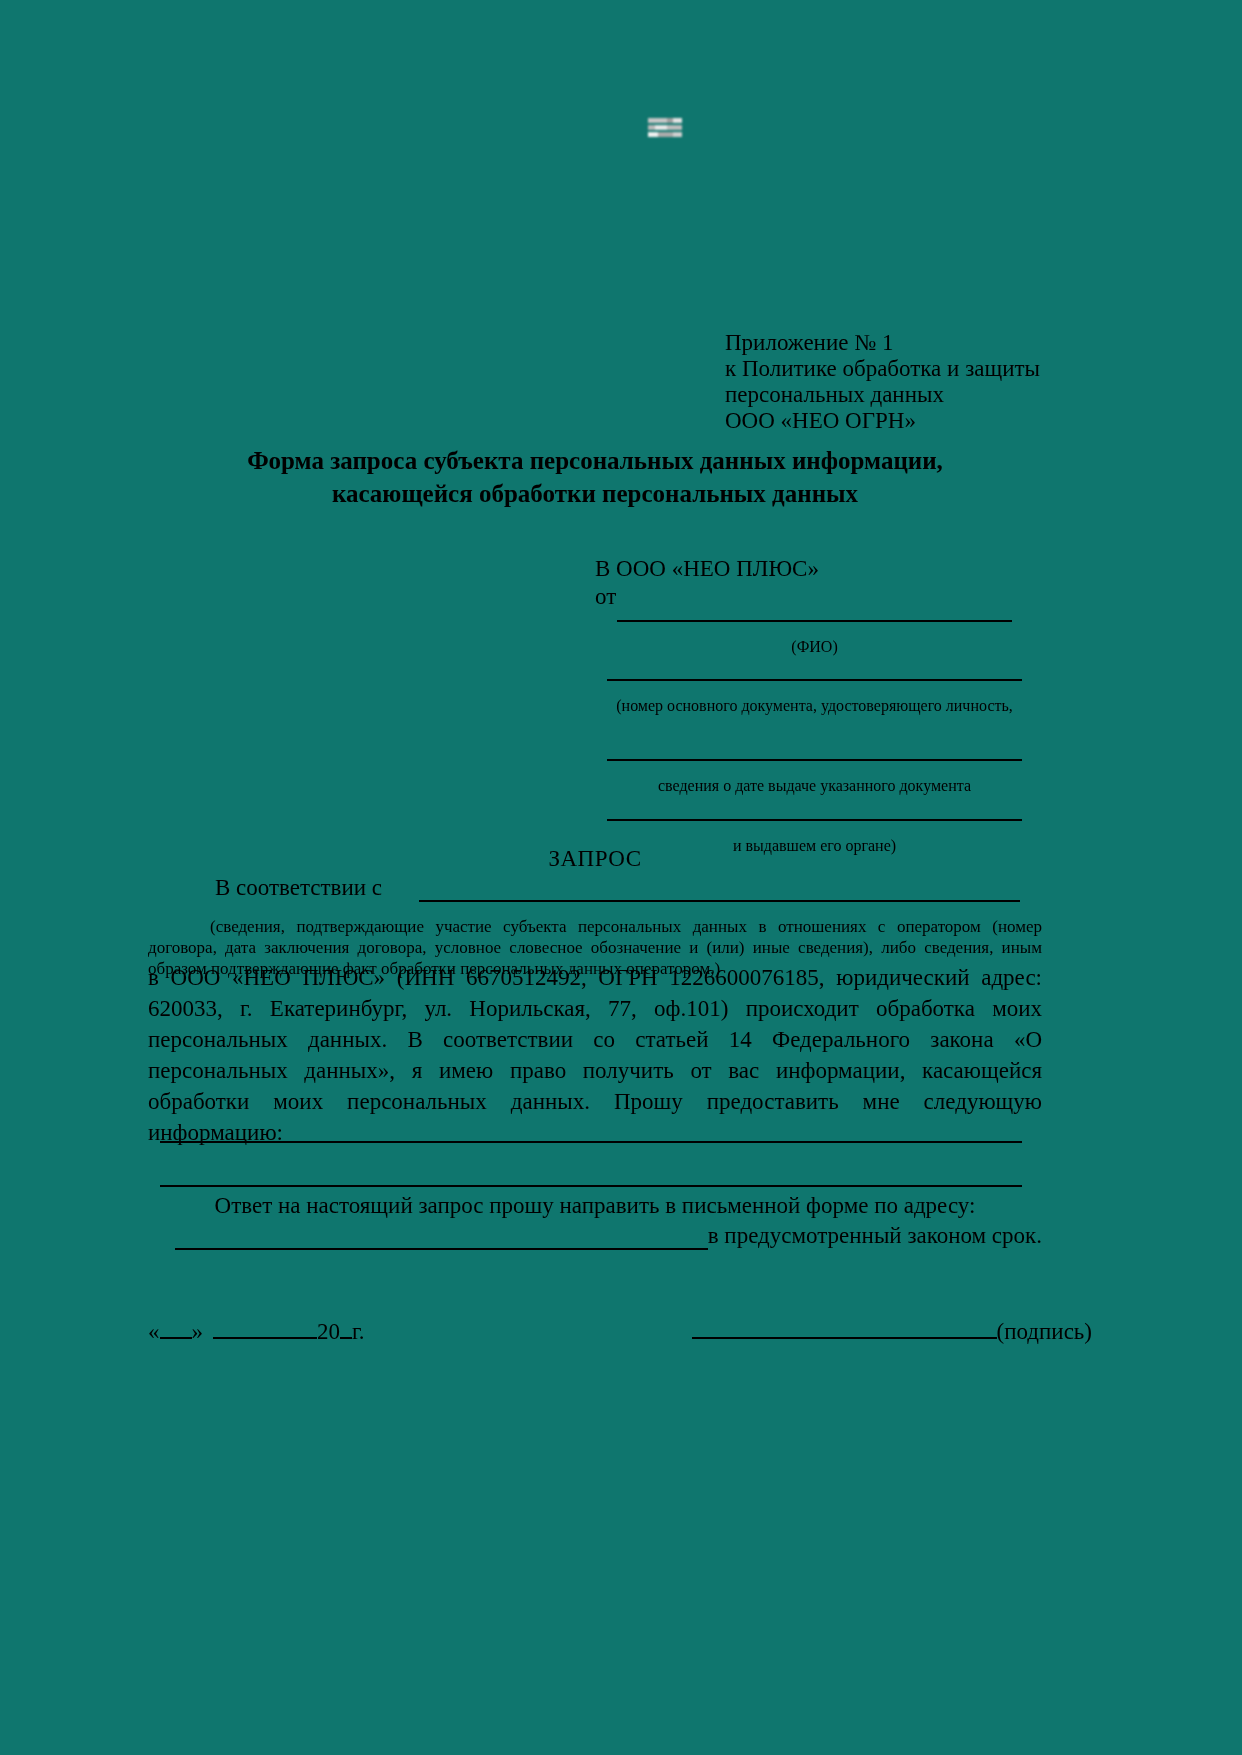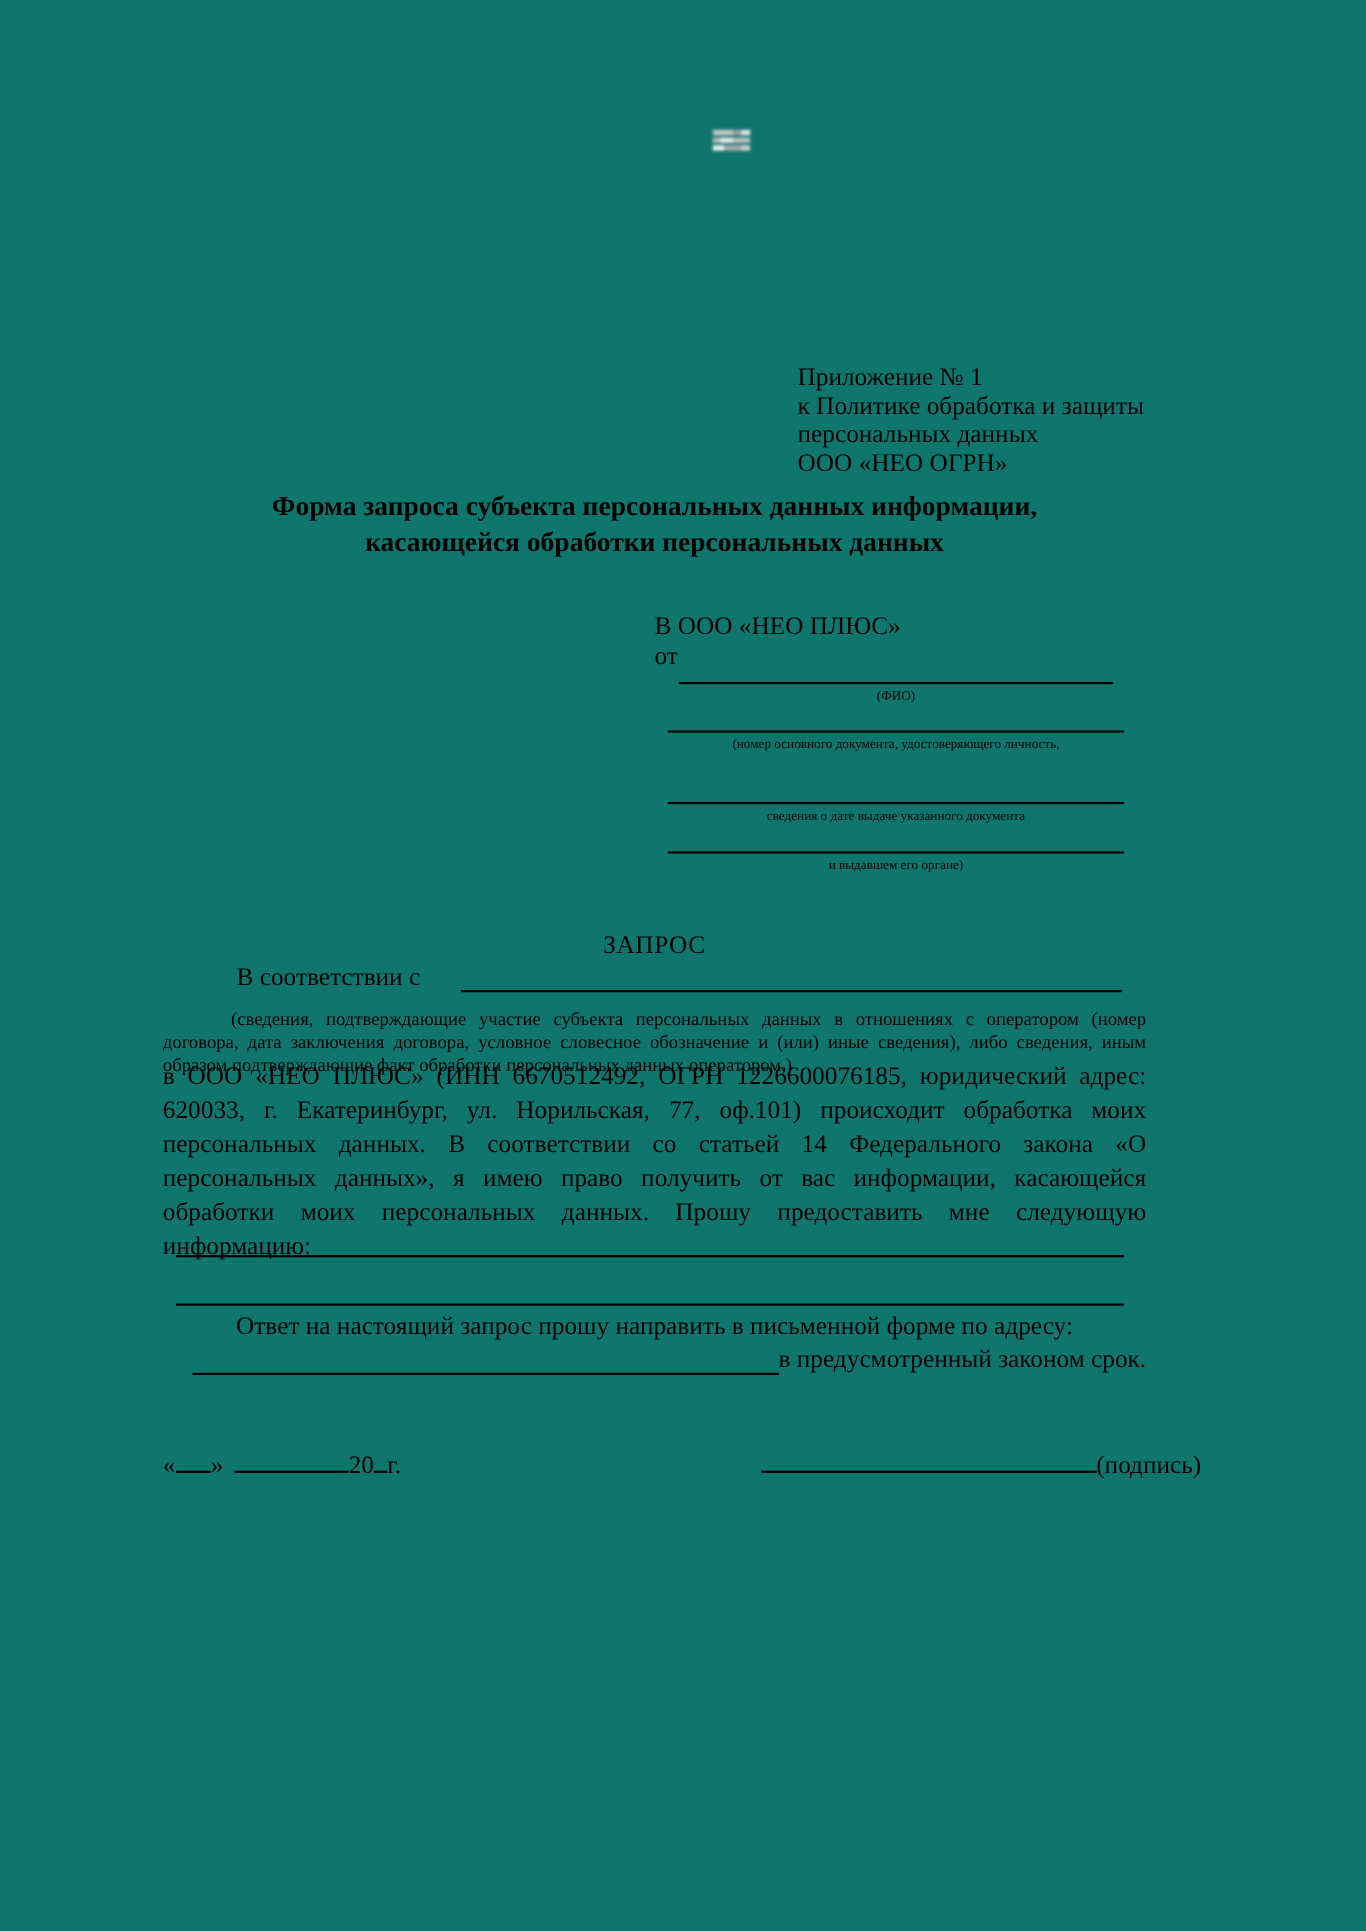--- a/index.html
+++ b/index.html
@@ -32,21 +32,21 @@
     position:absolute; left:595px; top:555px; width:427px;
     font-size:23px; line-height:28px;
   }
   .fline { border-bottom:2px solid #000; box-sizing:border-box; }
   .fline.f1 { margin-left:22px; width:395px; height:11px; }
   .fline.f2 { margin-left:12px; width:415px; height:24px; }
   .fline.f3 { margin-left:12px; width:415px; height:45px; }
   .fline.f4 { margin-left:12px; width:415px; height:25px; }
   .flabel {
     margin-left:12px; width:415px;
-    font-size:12px; line-height:20px; text-align:center; white-space:nowrap;
+    font-size:16px; line-height:20px; text-align:center; white-space:nowrap;margin-top:15px;
   }
   .zapros {
     position:absolute; left:148px; top:845px; width:894px;
     text-align:center; font-size:23px; line-height:28px; letter-spacing:0.5px;
   }
   .intro {
     position:absolute; left:148px; top:874px; width:894px;
     display:flex; align-items:flex-end; font-size:23px; line-height:28px;gap:29px;
   }
   .intro-text { padding-left:67px; white-space:nowrap; }

